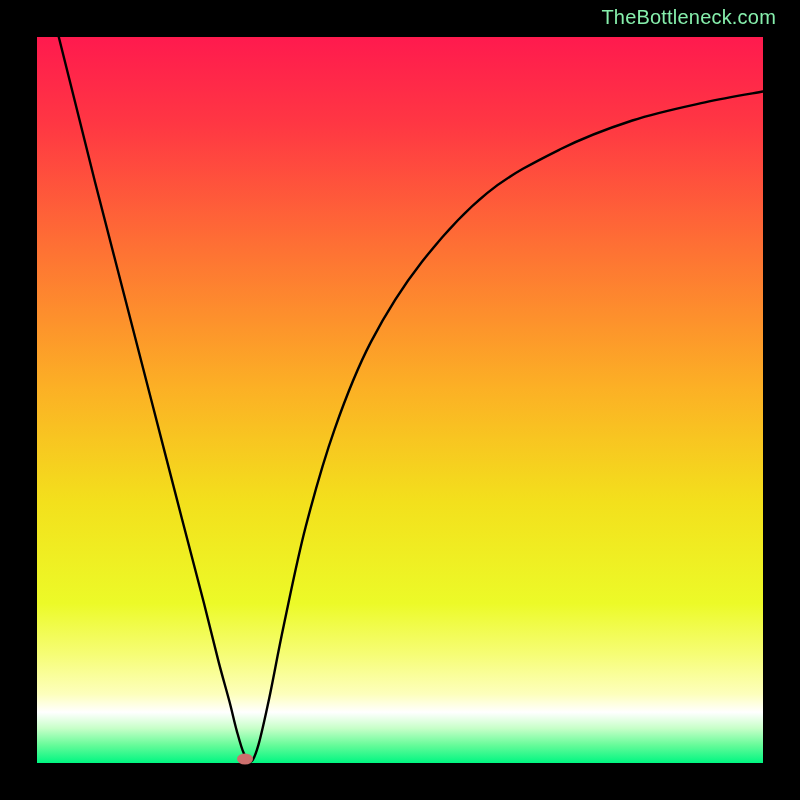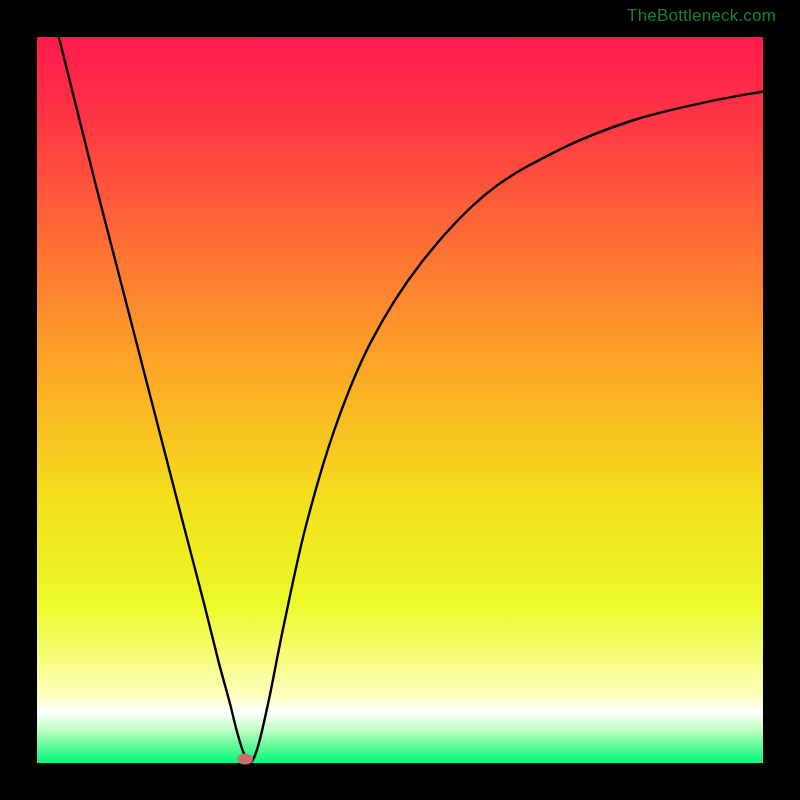--- a/index.html
+++ b/index.html
@@ -23,22 +23,22 @@
     position: absolute;
     left: 0;
     top: 0;
     width: 726px;
     height: 726px;
   }
   .watermark {
     position: absolute;
     top: 6px;
     right: 24px;
-    color: #15803d;
-    font-size: 17px;
+    color: #86efac;
+    font-size: 20px;
     font-weight: 500;
     letter-spacing: 0.2px;
   }
   .marker {
     position: absolute;
     width: 16px;
     height: 11px;
     background: #cd6f6d;
     border-radius: 50%;
     transform: translate(-50%, -50%);

